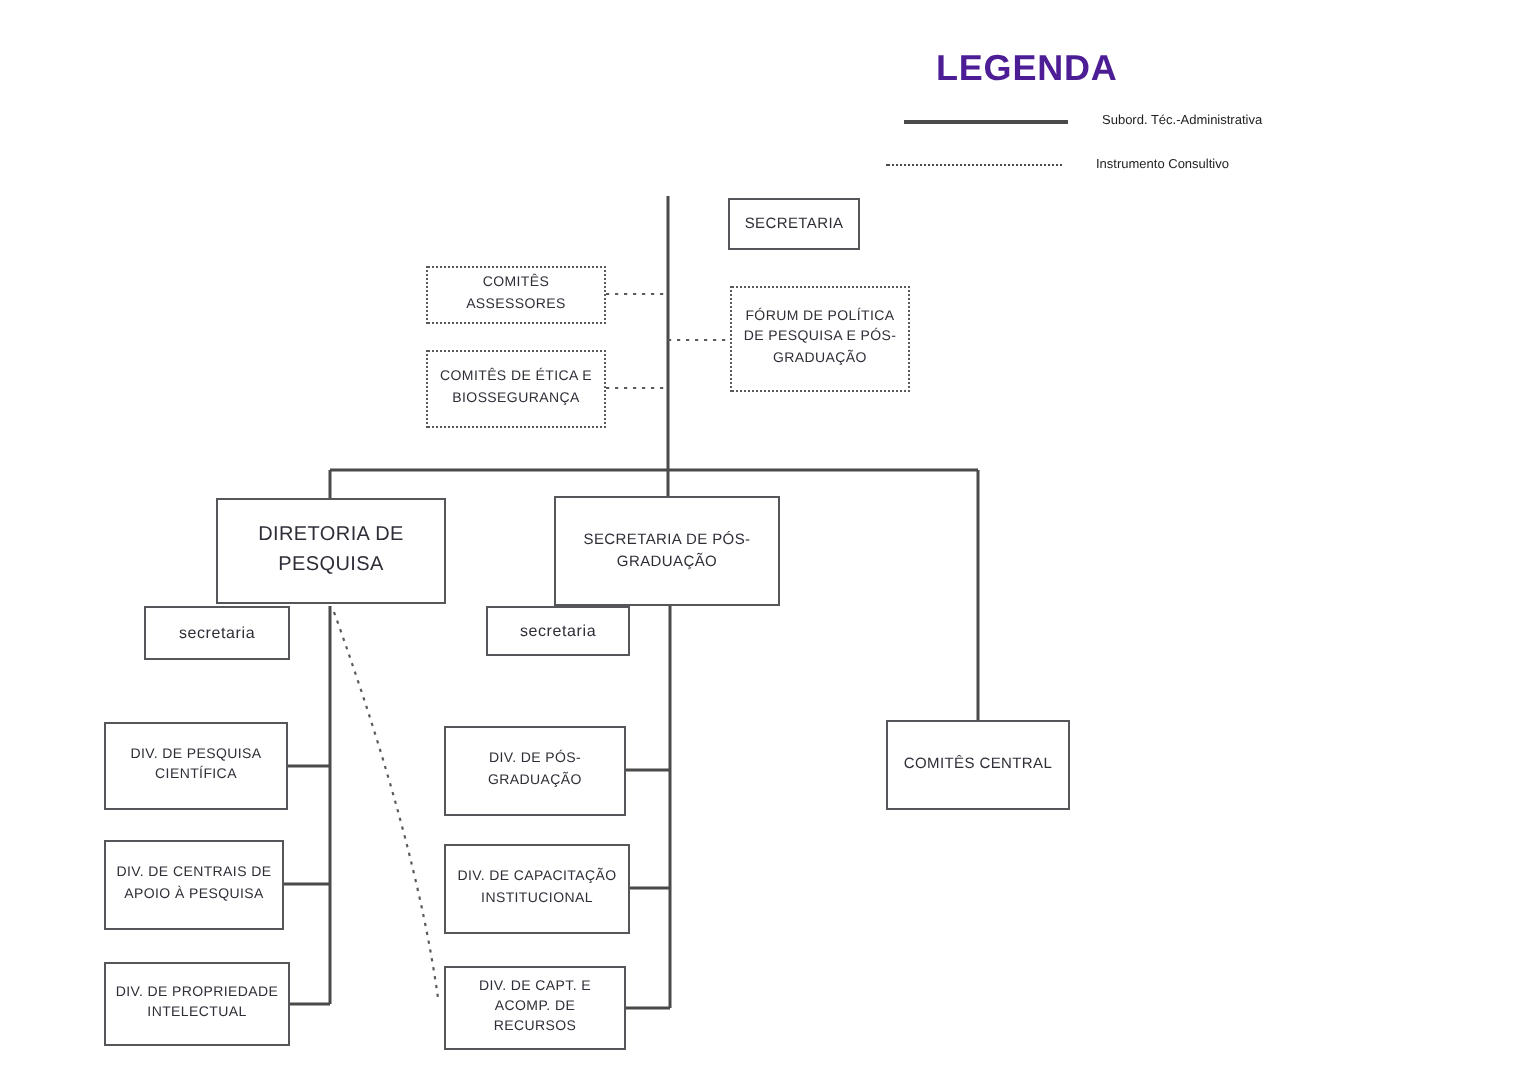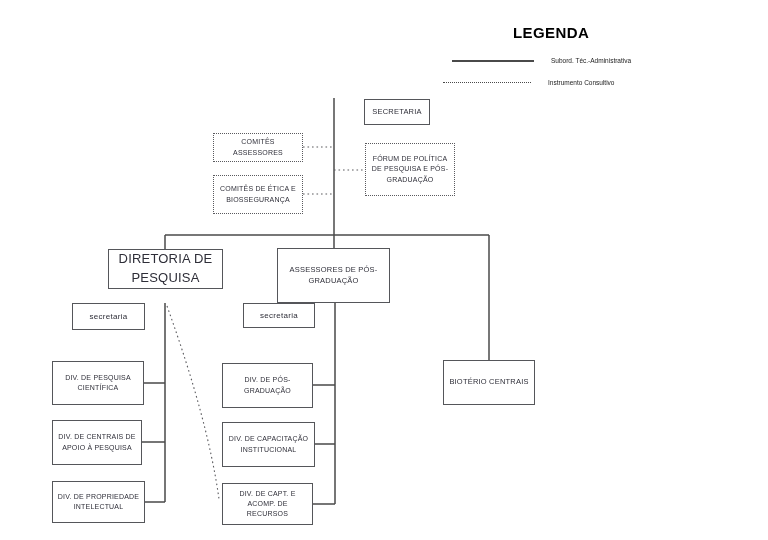--- a/index.html
+++ b/index.html
@@ -19,36 +19,36 @@
     font-size:7px;line-height:1.45;letter-spacing:.2px;
     padding:2px 3px;
   }
   .node.dotted{border:1px dotted #5a5a5e;}
   
   #b-pro      {left:268px;top:17px; width:129px;height:81px;border-width:2px;font-size:10.5px;line-height:1.35;}
   #b-sec-top  {left:364px;top:99px; width:66px; height:26px;font-size:7.5px;}
   #b-com-ass  {left:213px;top:133px;width:90px; height:29px;}
   #b-com-eti  {left:213px;top:175px;width:90px; height:39px;}
   #b-forum    {left:365px;top:143px;width:90px; height:53px;}
-  #b-dir-pesq {left:108px;top:249px;width:115px;height:40px;font-size:13px;}
+  #b-dir-pesq {left:108px;top:249px;width:115px;height:53px;font-size:10px;}
   #b-sec-pesq {left:72px; top:303px;width:73px; height:27px;font-size:8px;letter-spacing:.3px;}
   #b-dir-pos  {left:277px;top:248px;width:113px;height:55px;font-size:7.5px;}
   #b-sec-pos  {left:243px;top:303px;width:72px; height:25px;font-size:8px;letter-spacing:.3px;}
   #b-div-cie  {left:52px; top:361px;width:92px; height:44px;}
   #b-div-cen  {left:52px; top:420px;width:90px; height:45px;}
   #b-div-pro  {left:52px; top:481px;width:93px; height:42px;}
   #b-div-pos  {left:222px;top:363px;width:91px; height:45px;}
   #b-div-cap  {left:222px;top:422px;width:93px; height:45px;}
   #b-div-rec  {left:222px;top:483px;width:91px; height:42px;}
   #b-bioterio {left:443px;top:360px;width:92px; height:45px;font-size:7.5px;}
   
   #legend{position:absolute;left:440px;top:24px;width:250px;z-index:1;}
   #legend .title{
-    font-weight:bold;font-size:15px;color:#000000;
-    letter-spacing:.4px;margin-left:73px;
+    font-weight:bold;font-size:18px;color:#4c1d95;
+    letter-spacing:.4px;margin-left:28px;
   }
   .legend-row{position:absolute;left:0;display:flex;align-items:center;}
   #legend-row-solid{top:33px;}
   #legend-row-dotted{top:55px;}
   .legend-line{display:inline-block;width:82px;margin-left:12px;}
   .legend-line.solid{border-top:2px solid #4a4a4a;}
   .legend-line.dotted{border-top:1.5px dotted #4a4a4a;margin-left:3px;width:88px;}
   .legend-label{font-size:6.5px;color:#222;margin-left:17px;white-space:nowrap;}
 </style>
 </head>
@@ -92,21 +92,21 @@
 
   <div class="node" id="b-dir-pesq">
     <span>DIRETORIA DE PESQUISA</span>
   </div>
 
   <div class="node" id="b-sec-pesq">
     <span>secretaria</span>
   </div>
 
   <div class="node" id="b-dir-pos">
-    <span>ASSESSORES DE PÓS-GRADUAÇÃO</span>
+    <span>SECRETARIA DE PÓS-GRADUAÇÃO</span>
   </div>
 
   <div class="node" id="b-sec-pos">
     <span>secretaria</span>
   </div>
 
   <div class="node" id="b-div-cie">
     <span>DIV. DE PESQUISA CIENTÍFICA</span>
   </div>
 
@@ -124,21 +124,21 @@
 
   <div class="node" id="b-div-cap">
     <span>DIV. DE CAPACITAÇÃO INSTITUCIONAL</span>
   </div>
 
   <div class="node" id="b-div-rec">
     <span>DIV. DE CAPT. E ACOMP. DE RECURSOS</span>
   </div>
 
   <div class="node" id="b-bioterio">
-    <span>BIOTÉRIO CENTRAIS</span>
+    <span>COMITÊS CENTRAL</span>
   </div>
 
   <div id="legend">
     <div class="title">LEGENDA</div>
     <div class="legend-row" id="legend-row-solid">
       <span class="legend-line solid"></span>
       <span class="legend-label">Subord. Téc.-Administrativa</span>
     </div>
     <div class="legend-row" id="legend-row-dotted">
       <span class="legend-line dotted"></span>

